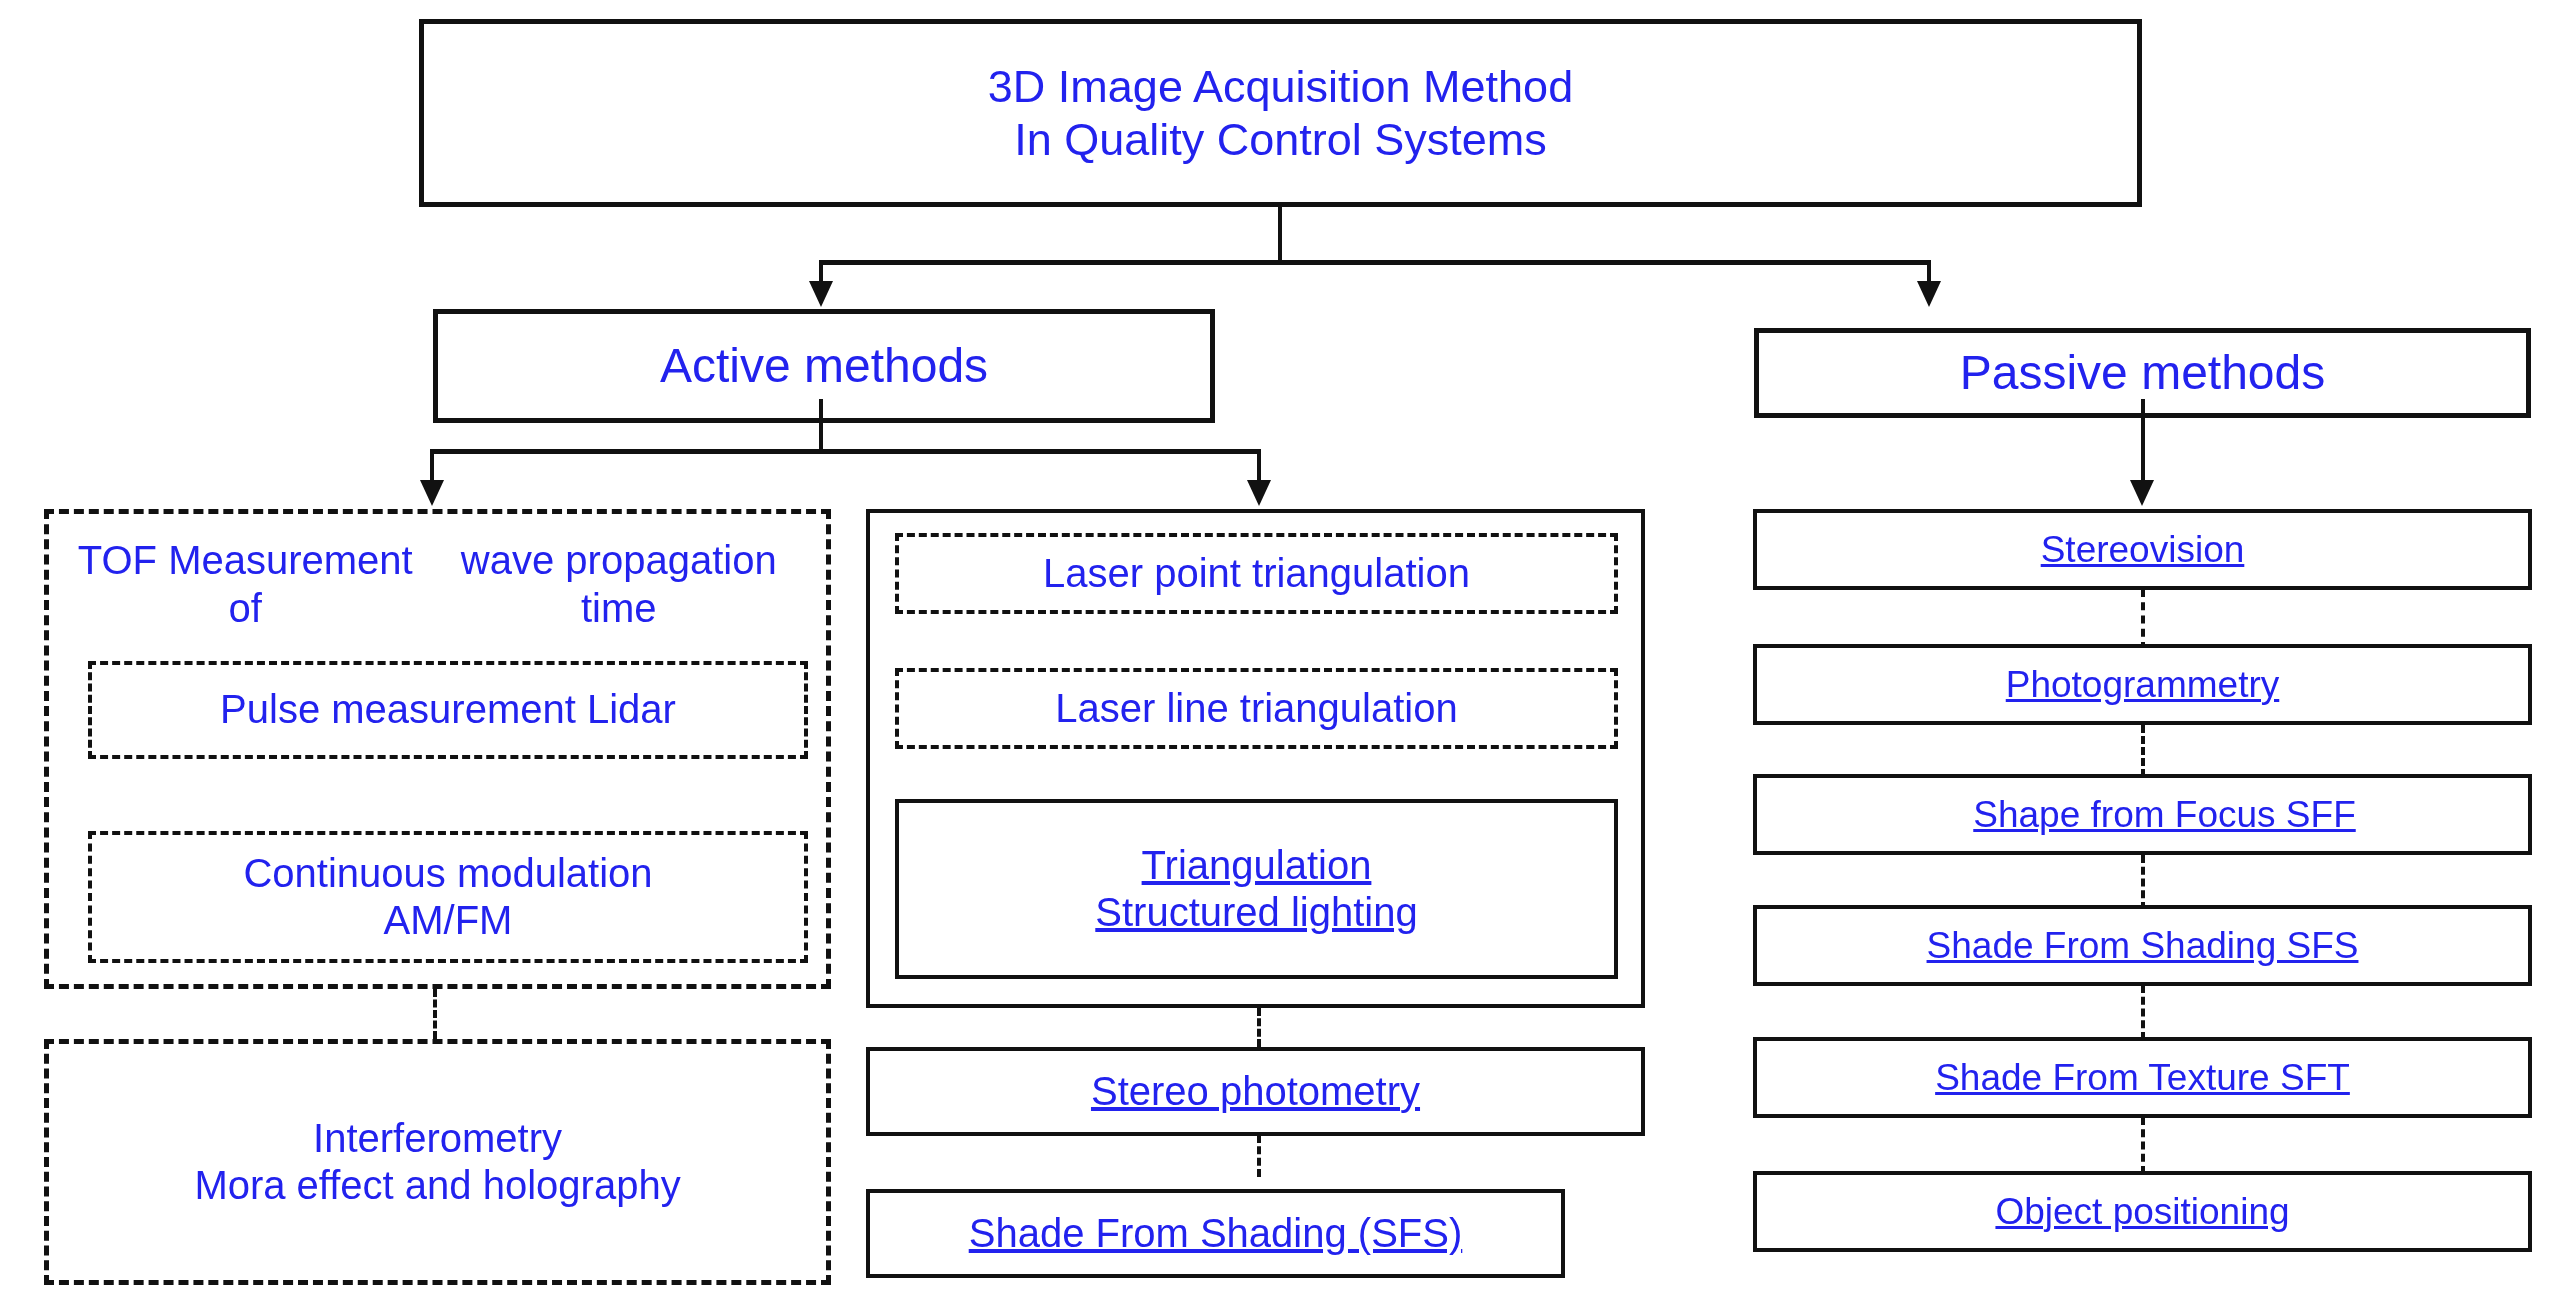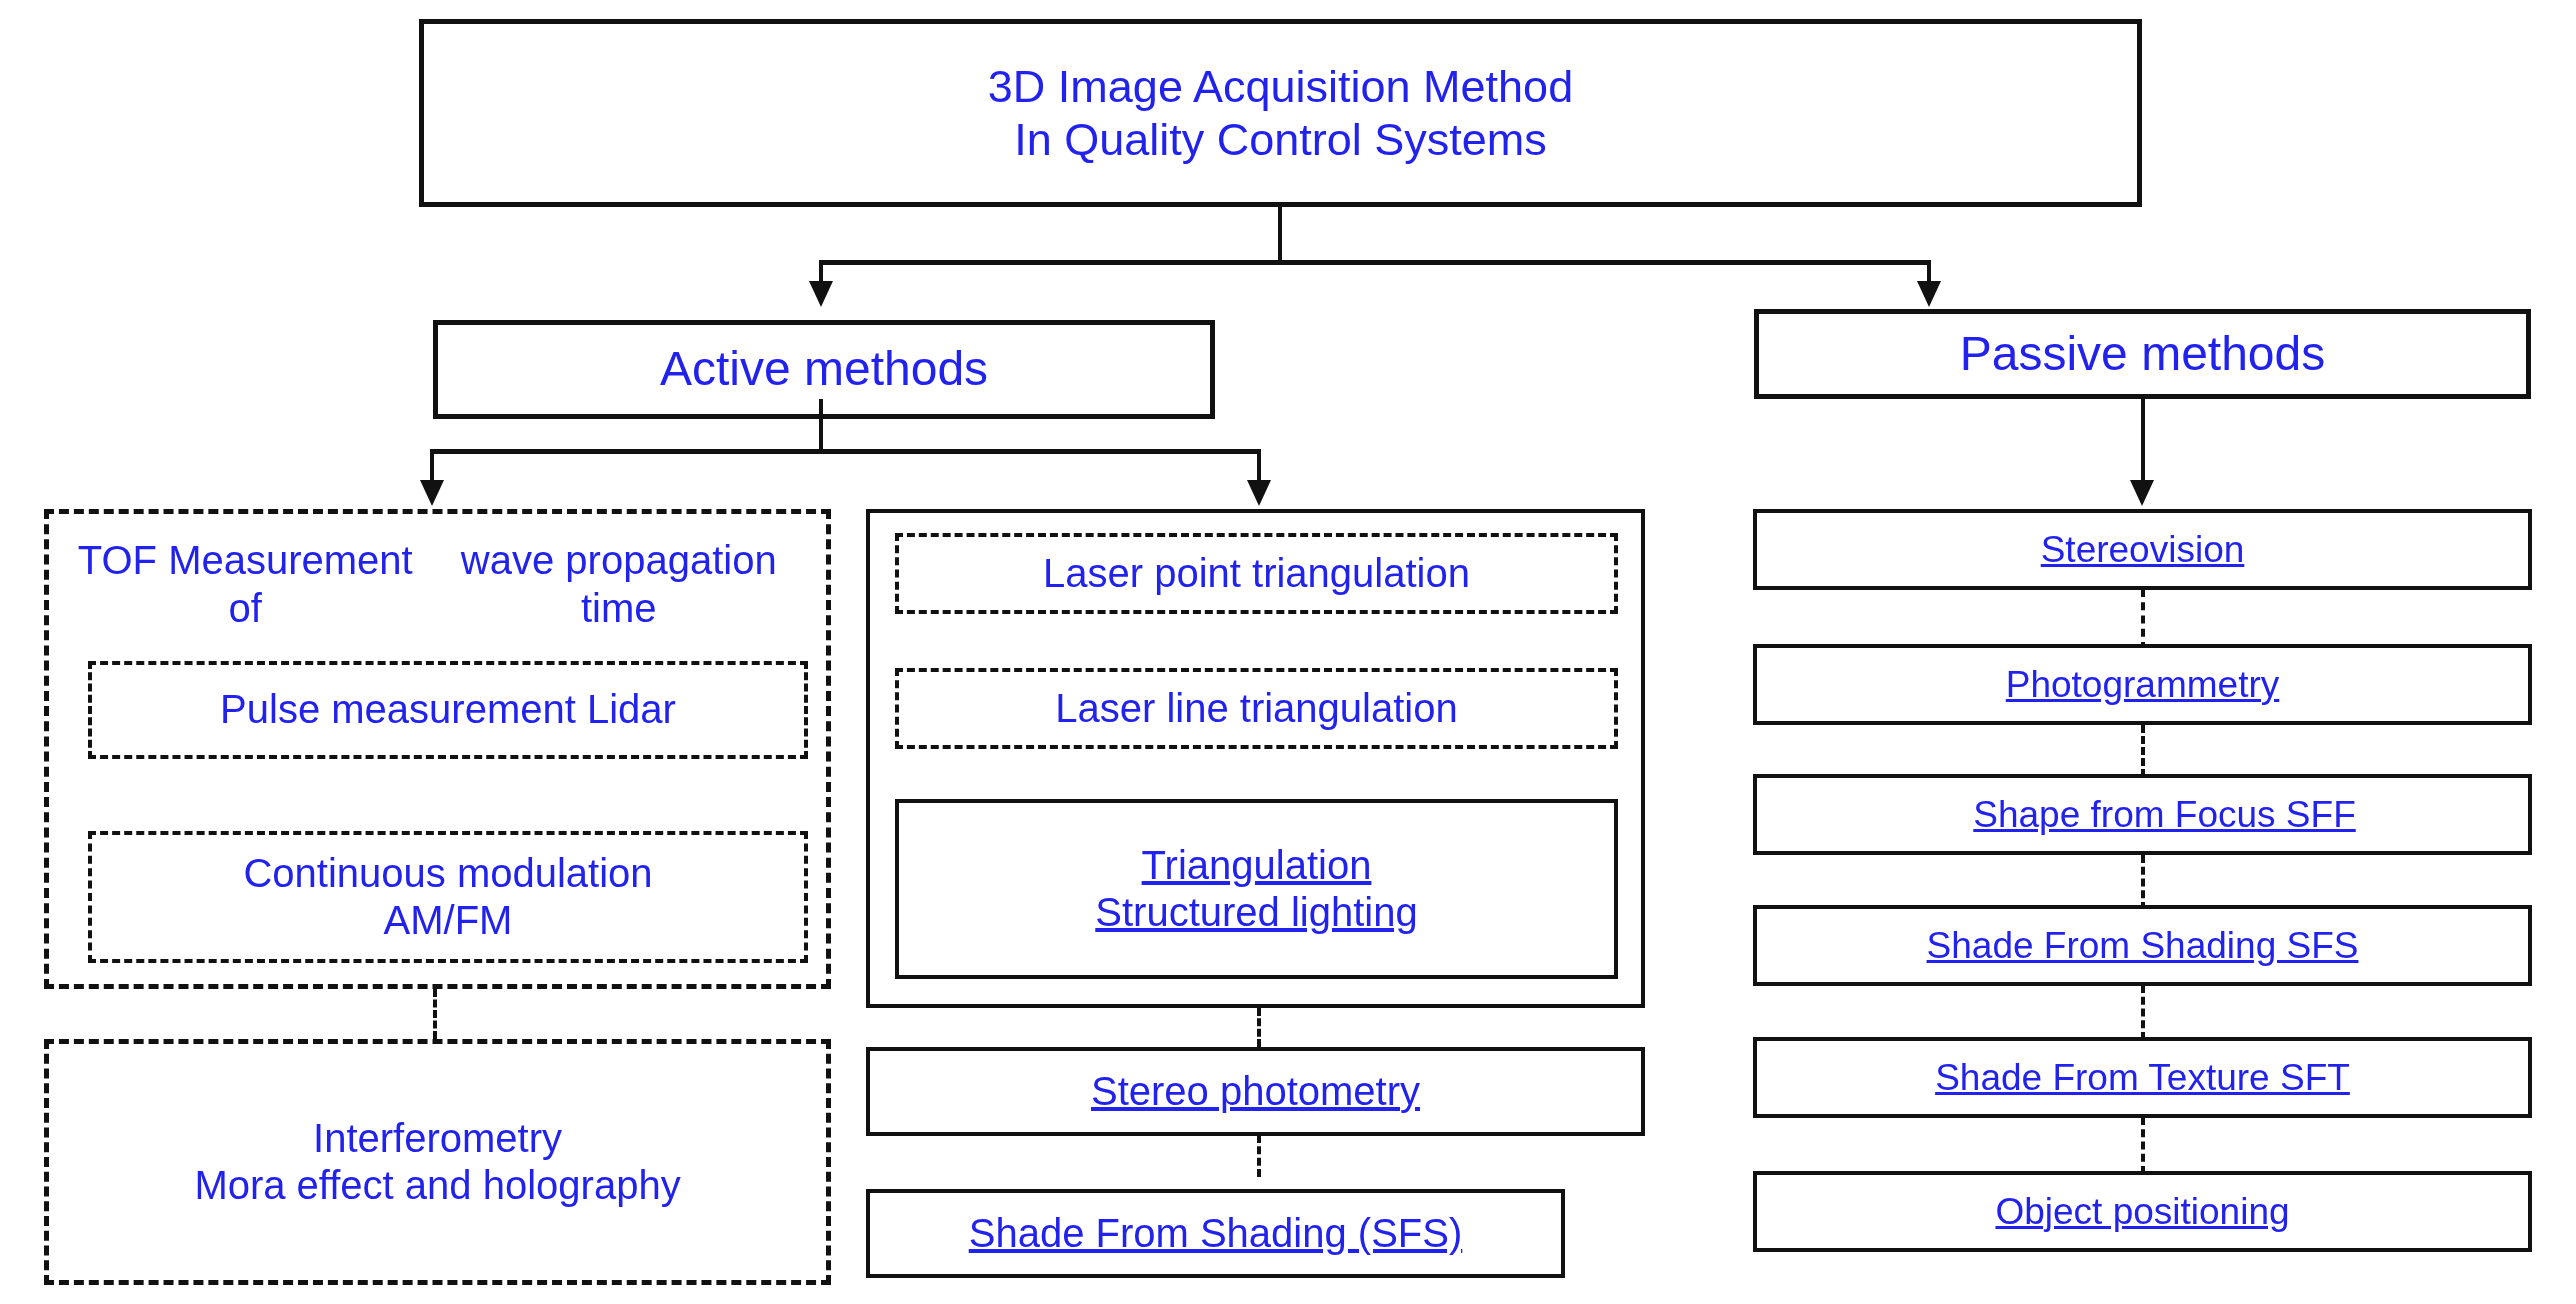--- a/index.html
+++ b/index.html
@@ -39,25 +39,25 @@
     <div>In Quality Control Systems</div>
   </div>
 
   <div class="vline" style="left:1278px;top:207px;height:55px;"></div>
   <div class="hline" style="left:819px;top:260px;width:1112px;"></div>
   <div class="vline" style="left:819px;top:260px;height:26px;"></div>
   <div class="arrow" style="left:809px;top:281px;"></div>
   <div class="vline" style="left:1927px;top:260px;height:26px;"></div>
   <div class="arrow" style="left:1917px;top:281px;"></div>
 
-  <div class="box solid t-lvl2" style="left:433px;top:320px;width:782px;height:99px;">
+  <div class="box solid t-lvl2" style="left:433px;top:309px;width:782px;height:114px;">
     <span>Active methods</span>
   </div>
 
-  <div class="box solid t-lvl2" style="left:1754px;top:309px;width:777px;height:90px;">
+  <div class="box solid t-lvl2" style="left:1754px;top:328px;width:777px;height:90px;">
     <span>Passive methods</span>
   </div>
 
   <div class="vline" style="left:819px;top:399px;height:53px;"></div>
   <div class="hline" style="left:430px;top:449px;width:831px;"></div>
   <div class="vline" style="left:430px;top:449px;height:35px;"></div>
   <div class="arrow" style="left:420px;top:480px;"></div>
   <div class="vline" style="left:1257px;top:449px;height:35px;"></div>
   <div class="arrow" style="left:1247px;top:480px;"></div>
 

